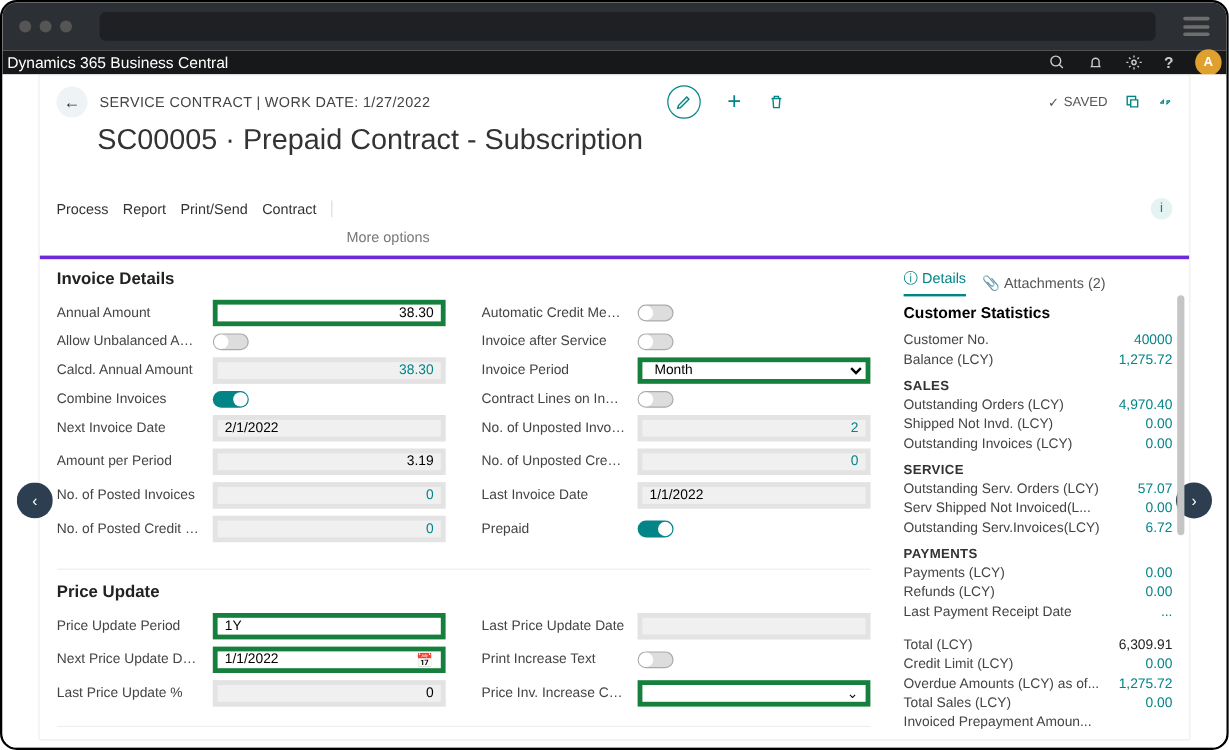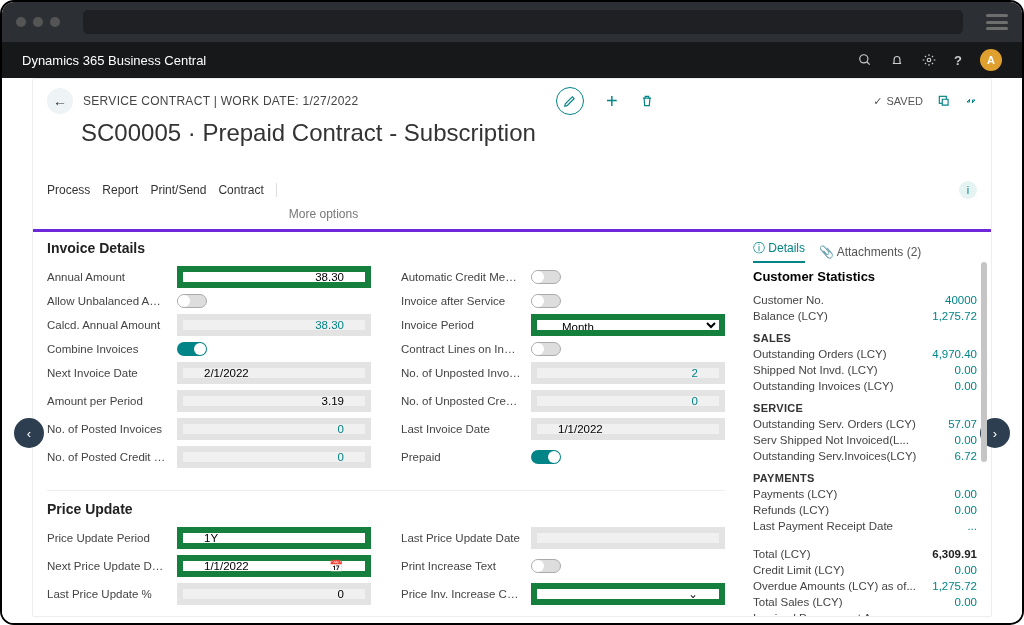--- a/index.html
+++ b/index.html
@@ -3,21 +3,21 @@
 <meta charset="utf-8">
 <style>
 * { margin:0; padding:0; box-sizing:border-box; font-family:"Segoe UI",Arial,sans-serif; }
 body { background:#fff; width:1024px; height:625px; overflow:hidden; position:relative; }
 .browser-frame { border:2px solid #000; border-radius:14px; width:1024px; height:625px; background:#fff; overflow:hidden; display:flex; flex-direction:column; }
 .browser-bar { height:40px; background:#2c2f33; display:flex; align-items:center; padding:0 14px; gap:7px; }
 .dot { width:10px; height:10px; border-radius:50%; background:#555; }
 .urlbar { flex:1; height:24px; background:#1e2023; border-radius:5px; margin:0 16px; }
 .hamburger { width:22px; height:16px; display:flex; flex-direction:column; justify-content:space-between; }
 .hamburger span { height:3px; background:#6e6e6e; border-radius:2px; }
-.topbar { height:36px; background:#16181a; color:#fff; display:flex; align-items:center; padding:0 20px; font-size:13px; }
+.topbar { height:20px; background:#16181a; color:#fff; display:flex; align-items:center; padding:0 4px; font-size:13px; }
 .topbar .right { margin-left:auto; display:flex; align-items:center; gap:18px; color:#ccc; }
 .avatar { width:22px; height:22px; border-radius:50%; background:#e0a030; color:#fff; display:flex; align-items:center; justify-content:center; font-size:11px; font-weight:600; }
 .content { flex:1; display:flex; flex-direction:column; background:#fff; overflow:hidden; position:relative; }
 .card { margin:0 30px 6px 30px; border:1px solid #eee; border-radius:2px; display:flex; flex-direction:column; flex:1; overflow:hidden; }
 .card-header { padding:8px 14px 4px 14px; }
 .hdr-row { display:flex; align-items:center; gap:10px; }
 .back-btn { width:26px; height:26px; border-radius:50%; background:#eef3f6; display:flex; align-items:center; justify-content:center; color:#333; font-size:14px; }
 .breadcrumb { font-size:12px; color:#444; letter-spacing:.3px; }
 .title { font-size:24px; font-weight:300; color:#333; margin:4px 0 2px 34px; }
 .hdr-actions { margin-left:auto; display:flex; align-items:center; gap:22px; color:#038487; font-size:15px; }
@@ -27,40 +27,40 @@
 .tabs { display:flex; gap:12px; padding:6px 14px 8px 14px; border-bottom:3px solid #6d28d9; font-size:12px; color:#333; align-items:center; }
 .tabs .sep { width:1px; height:14px; background:#ddd; }
 .tabs .more { color:#777;margin-top:48px; }
 .tabs .info-circle { margin-left:auto; width:18px; height:18px; border-radius:50%; background:#e6f3f3; color:#038487; display:flex; align-items:center; justify-content:center; font-size:11px; }
 .body { flex:1; display:flex; overflow:hidden; }
 .main { flex:1; padding:6px 18px 6px 14px; overflow-y:auto; }
 .section-title { font-size:14px; font-weight:700; color:#222; margin:2px 0 10px 0; }
 .two-col { display:grid; grid-template-columns:1fr 1fr; column-gap:30px; row-gap:6px; }
 .field { display:flex; align-items:center; gap:10px; min-width:0; }
 .field label { width:120px; font-size:11.5px; color:#444; overflow:hidden; white-space:nowrap; text-overflow:ellipsis; }
-.field .inp { flex:1; height:22px; border:6px solid #15803d; background:#fff; font-size:11.5px; padding:0 21px; display:flex; align-items:center; }
+.field .inp { flex:1; height:22px; border:4px solid #15803d; background:#fff; font-size:11.5px; padding:0 6px; display:flex; align-items:center; }
 .field .inp.ro { background:#f0f0f0; border-color:#e3e3e3; }
 .field .inp.num { justify-content:flex-end; }
 .field .inp.link { color:#038487; }
 .toggle { width:30px; height:14px; border-radius:8px; background:#bbb; position:relative; display:inline-block; }
 .toggle::after { content:""; position:absolute; top:1px; left:1px; width:12px; height:12px; border-radius:50%; background:#fff; }
 .toggle.off { background:#ddd; border:1px solid #aaa; }
 .toggle.off::after { top:0; left:0; width:12px; height:12px; }
 .toggle.on { background:#038487; }
 .toggle.on::after { left:auto; right:1px; }
 .divider { height:1px; background:#eee; margin:16px 0 10px 0; }
 .details-collapsed { font-size:13px; font-weight:600; color:#333; display:flex; align-items:center; gap:4px; }
 .side { width:248px; padding:8px 14px 6px 10px; position:relative; }
 .side-scrollthumb { position:absolute; right:4px; top:30px; width:6px; height:200px; background:#c5c5c5; border-radius:3px; }
 .side-tabs { display:flex; gap:14px; font-size:12px; color:#555; align-items:center; }
 .side-tabs .active { color:#038487; border-bottom:2px solid #038487; padding-bottom:4px; }
 .side-title { font-size:13px; font-weight:700; margin:6px 0 10px 0; }
 .stat-row { display:flex; justify-content:space-between; font-size:11.5px; color:#444; margin:4px 0; }
 .stat-row .val { color:#038487; }
-.stat-row .val.bold { color:#222; font-weight:700; }
+.stat-row .val.bold { color:#222; font-weight:400; }
 .stat-head { font-size:11px; font-weight:700; color:#333; margin:10px 0 4px 0; letter-spacing:.3px; }
 .nav-bubble { position:absolute; top:340px; width:30px; height:30px; border-radius:50%; background:#2c3e50; color:#fff; display:flex; align-items:center; justify-content:center; font-size:13px; }
 .nav-bubble.left { left:12px; }
 .nav-bubble.right { right:12px; }
 svg { display:block; }
 select.inp { appearance:auto; }
 </style>
 </head>
 <body>
 

